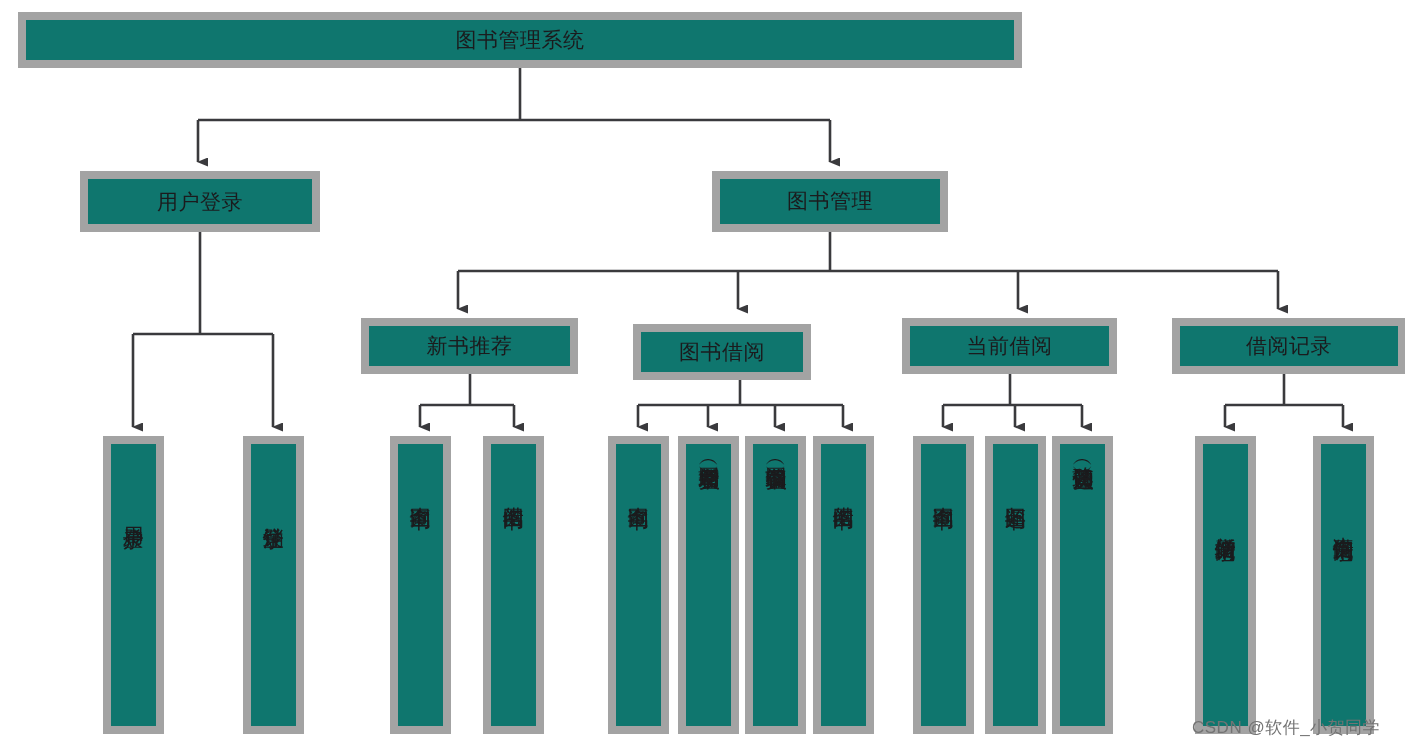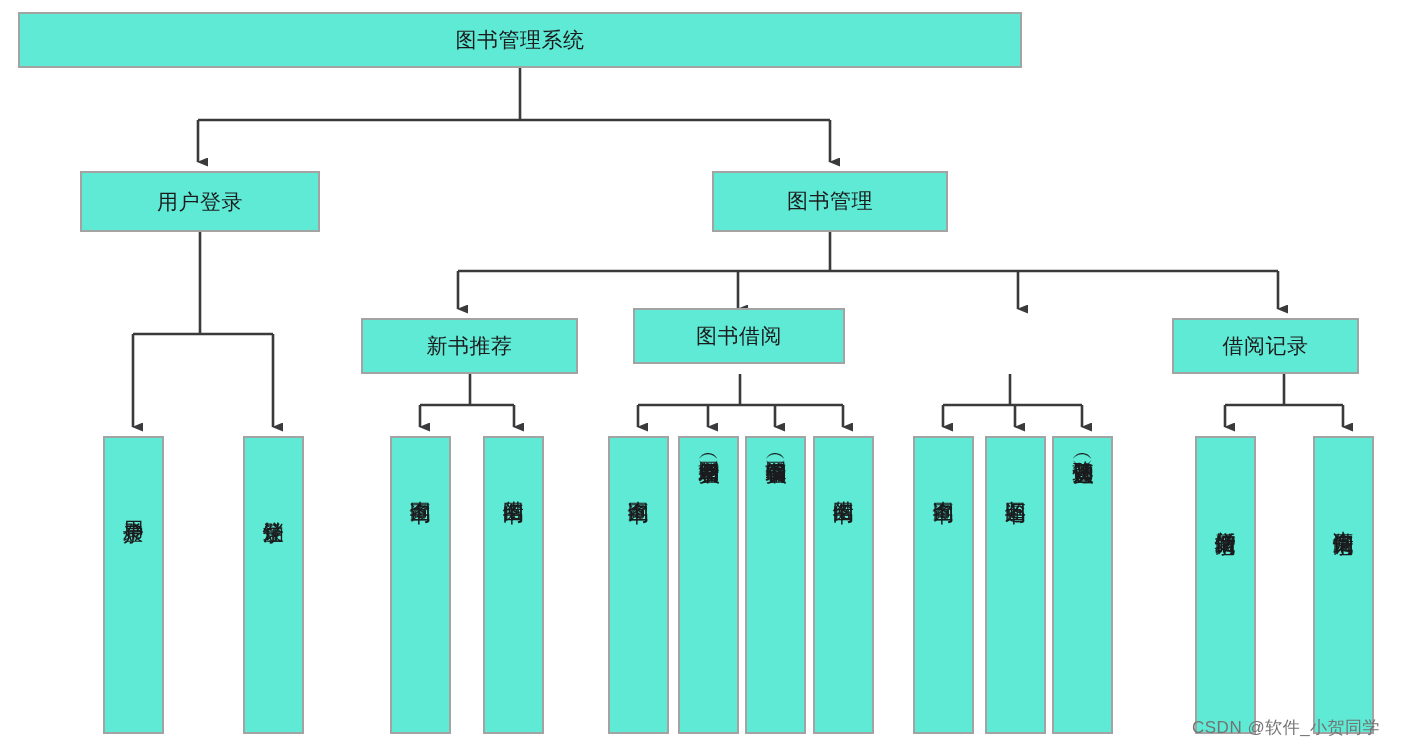--- a/index.html
+++ b/index.html
@@ -22,22 +22,22 @@
   svg.layer {
     position: absolute;
     top: 0;
     left: 0;
     width: 1405px;
     height: 747px;
   }
   .node-box {
     position: absolute;
     box-sizing: border-box;
-    border: 2px solid #a3a3a3;
-    background: #5eead4;
+    border: 8px solid #a3a3a3;
+    background: #0f766e;
     display: flex;
     align-items: center;
     justify-content: center;
     color: #1b1b1d;
   }
   .node-label {
     font-size: 21px;
     line-height: 1.1;
     letter-spacing: 0.5px;
     white-space: nowrap;
@@ -140,24 +140,27 @@
   <div class="node-box" id="node-l2-0" style="left: 80px; top: 171px; width: 240px; height: 61px;">
     <span class="node-label">用户登录</span>
   </div>
   <div class="node-box" id="node-l2-1" style="left: 712px; top: 171px; width: 236px; height: 61px; font-family: Liberation Serif, serif;">
     <span class="node-label">图书管理</span>
   </div>
 
   <div class="node-box" id="node-l3-0" style="left: 361px; top: 318px; width: 217px; height: 56px;">
     <span class="node-label">新书推荐</span>
   </div>
-  <div class="node-box" id="node-l3-1" style="left: 633px; top: 308px; width: 212px; height: 56px;">
+  <div class="node-box" id="node-l3-1" style="left: 633px; top: 324px; width: 178px; height: 56px;">
     <span class="node-label">图书借阅</span>
   </div>
-  <div class="node-box" id="node-l3-3" style="left: 1172px; top: 318px; width: 187px; height: 56px; text-align: right;">
+  <div class="node-box" id="node-l3-2" style="left: 902px; top: 318px; width: 215px; height: 56px;">
+    <span class="node-label">当前借阅</span>
+  </div>
+  <div class="node-box" id="node-l3-3" style="left: 1172px; top: 318px; width: 234px; height: 56px; text-align: right;">
     <span class="node-label">借阅记录</span>
   </div>
 
   <div class="node-box vertical mid" id="node-leaf-0" style="left: 103px; top: 436px; width: 61px; height: 298px;">
     <span class="node-label">用户登录</span>
   </div>
   <div class="node-box vertical mid" id="node-leaf-1" style="left: 243px; top: 436px; width: 61px; height: 298px;">
     <span class="node-label">注销登录</span>
   </div>
   <div class="node-box vertical mid3" id="node-leaf-2" style="left: 390px; top: 436px; width: 61px; height: 298px;">

